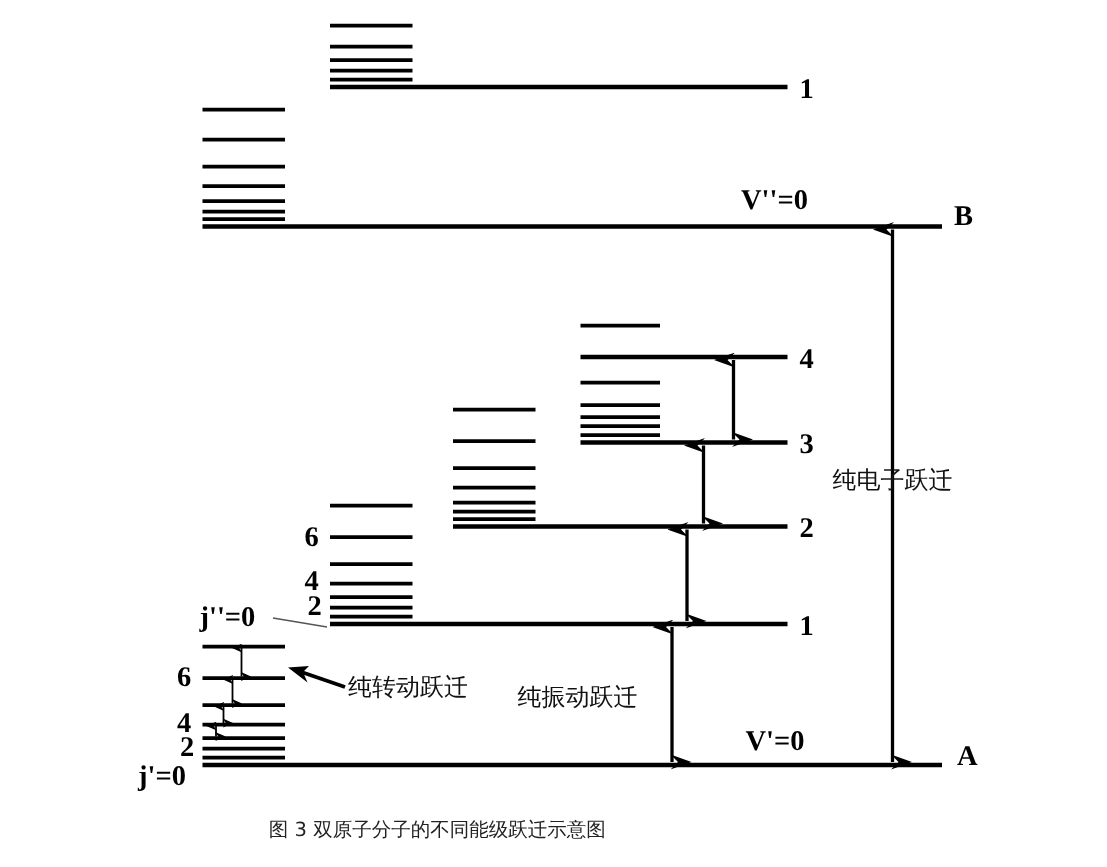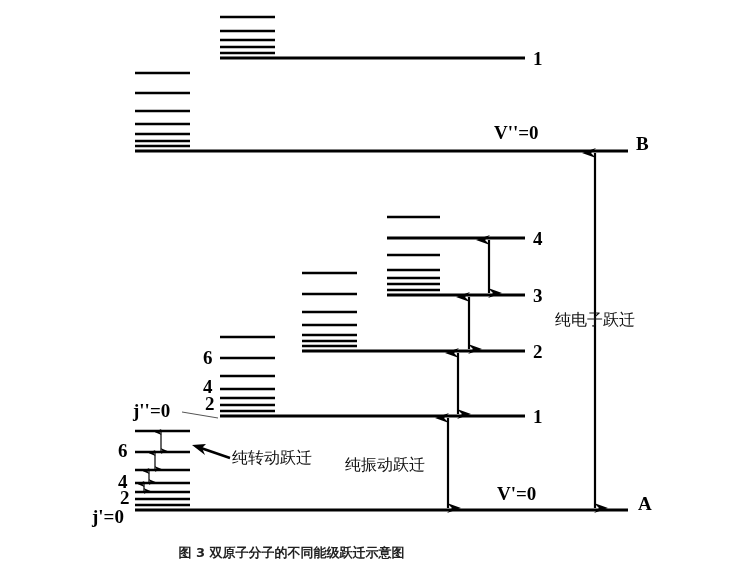--- a/index.html
+++ b/index.html
@@ -1,21 +1,21 @@
 <!DOCTYPE html>
 <html><head>
   <meta charset="utf-8">
   <style>
     html, body { margin: 0; padding: 0; background: #ffffff; }
     body { width: 738px; height: 578px; position: relative; overflow: hidden; }
     #diagram { position: absolute; left: 0; top: 0; }
     .lbl { font-family: "Liberation Serif", "DejaVu Serif", serif; font-weight: bold; font-size: 19px; fill: #000; }
     .cn { font-family: "DejaVu Sans", "Liberation Sans", sans-serif; font-size: 16px; fill: #111; }
     #caption { position: absolute; left: 0; width: 583px; top: 544px; text-align: center;
-      font-family: "DejaVu Sans", "Liberation Sans", sans-serif; font-size: 13px; color: #222; font-weight: bold; }
+      font-family: "DejaVu Sans", "Liberation Sans", sans-serif; font-size: 13px; color: #222; }
   </style>
 </head>
 <body>
 
 <svg id="diagram" width="738" height="578" viewBox="0 0 738 578">
   <defs>
     <marker id="ahBig" markerWidth="10" markerHeight="14" refX="5" refY="13" orient="auto-start-reverse" markerUnits="userSpaceOnUse">
       <path d="M0,0 L5,14 L10,0 L5,5 Z" fill="#000" transform="rotate(180 5 7)"></path>
     </marker>
     <marker id="ahSmall" markerWidth="6" markerHeight="7" refX="3" refY="6.5" orient="auto-start-reverse" markerUnits="userSpaceOnUse">

